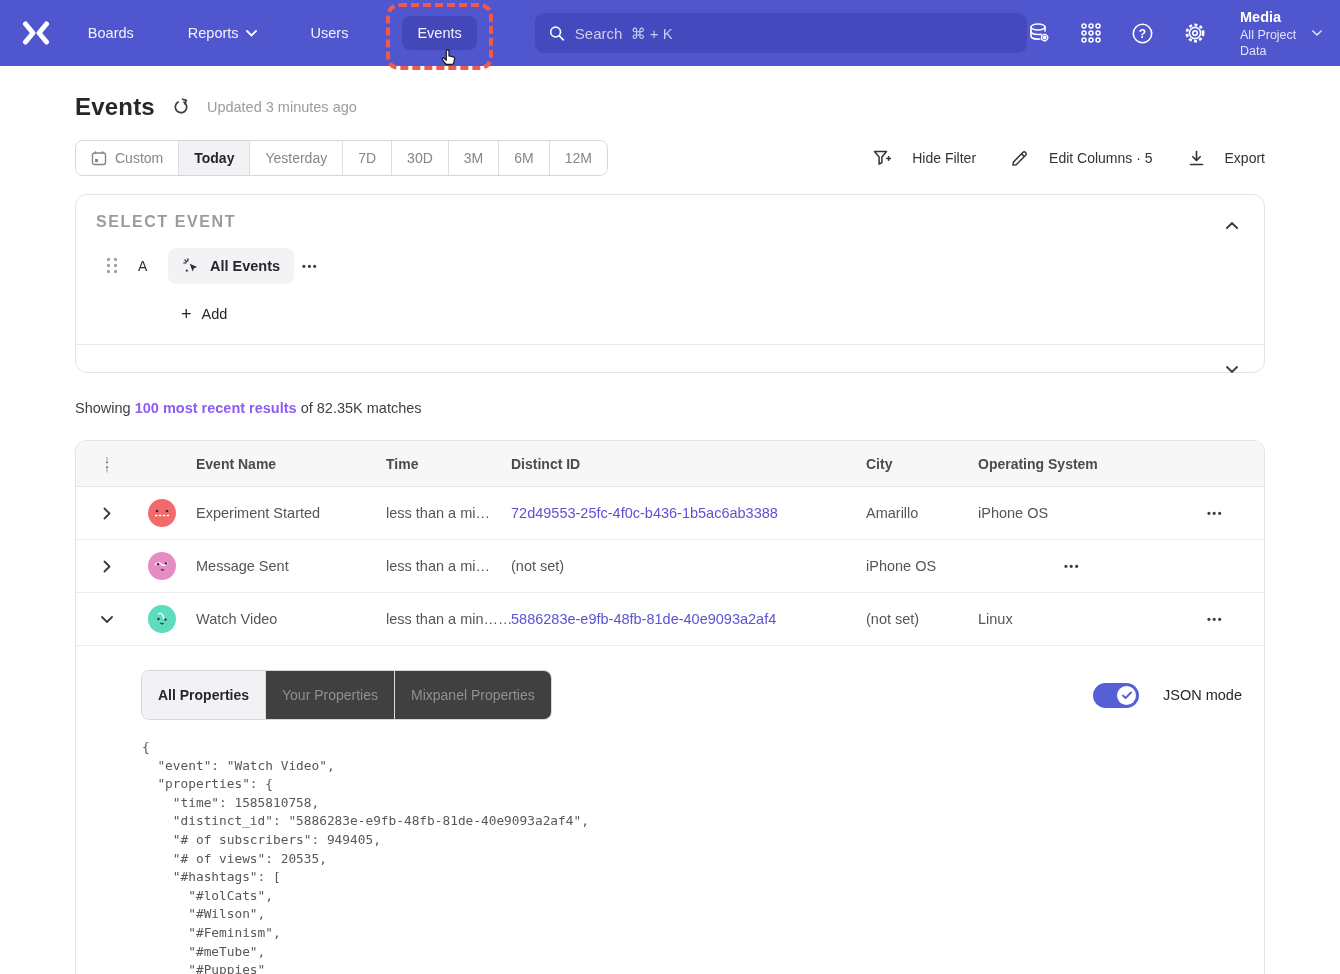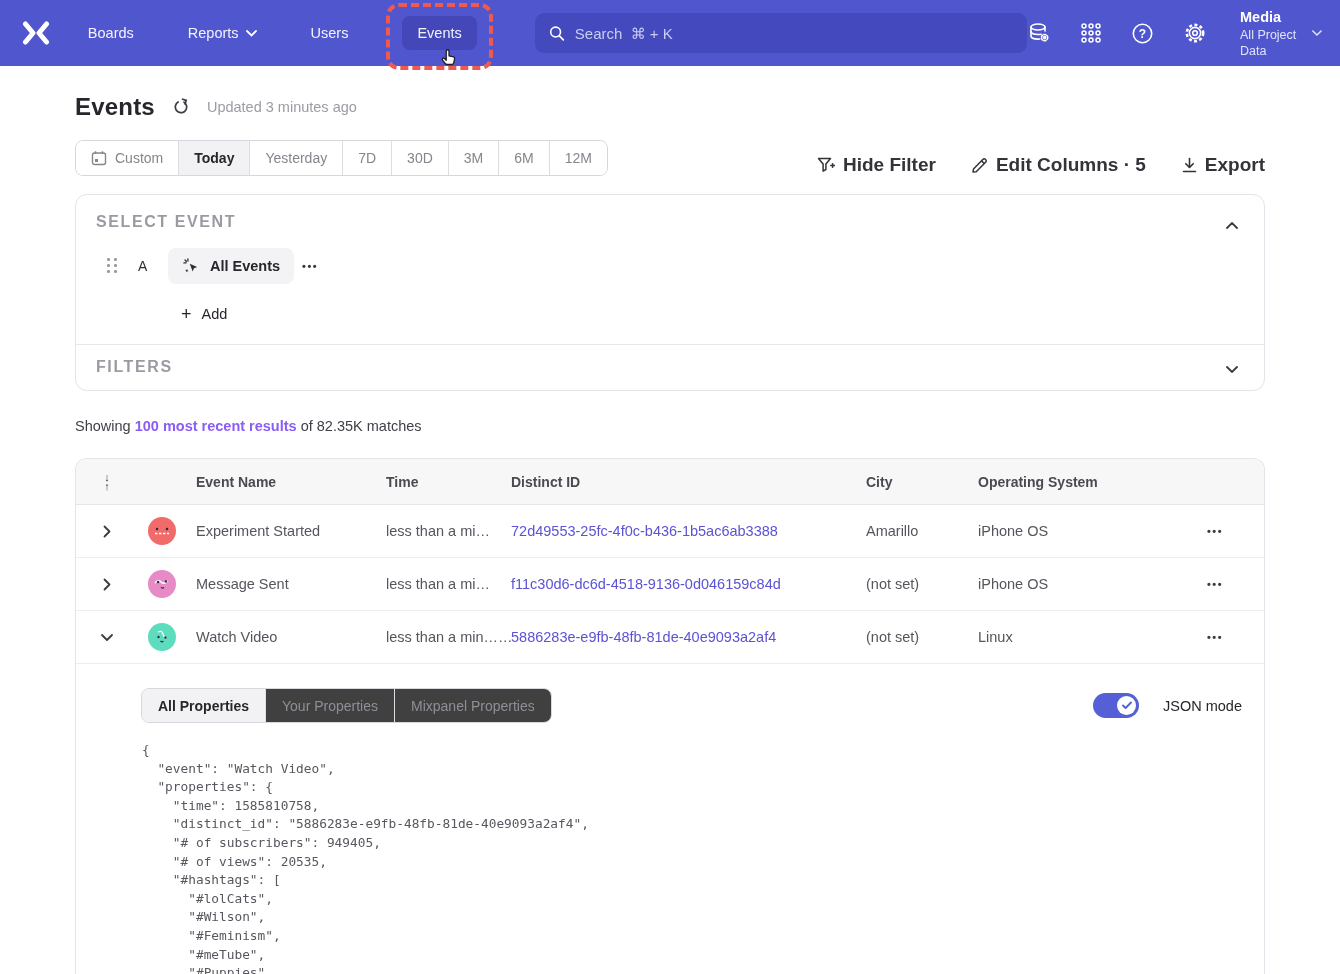--- a/index.html
+++ b/index.html
@@ -31,29 +31,29 @@
   .project-name { color:#fff; font-size:14.5px; font-weight:700; line-height:19px; }
   .project-scope { color:#E2E4FA; font-size:12.5px; line-height:16px; }
 
   
   main { padding:0 75px; }
   .page-head { display:flex; align-items:center; margin-top:27px; gap:17px; }
   .page-title { font-size:24px; font-weight:700; color:#26262c; letter-spacing:.2px; }
   .refresh-btn { display:flex; align-items:center; cursor:pointer; }
   .updated { color:#9b9ba3; font-size:14.5px; }
 
-  .toolbar { margin-top:19px; display:flex; align-items:flex-end; }
+  .toolbar { margin-top:19px; display:flex; align-items:center; }
   .seg-group { display:flex; border:1px solid #d6d6dc; border-radius:8px; overflow:hidden; height:36px; }
   .seg { display:flex; align-items:center; gap:8px; padding:0 15px; font-size:14px;
     color:#85858d; border-right:1px solid #dddde2; cursor:pointer; background:#fff; white-space:nowrap; }
   .seg:last-child { border-right:none; }
   .seg.active { background:#f2f2f4; color:#26262c; font-weight:700; }
   .toolbar-right { margin-left:auto; display:flex; align-items:center; gap:35px; }
-  .tool-btn { display:flex; align-items:center; gap:7px; font-size:19px; color:#33333a;
-    font-weight:700; cursor:pointer; white-space:nowrap; }
+  .tool-btn { display:flex; align-items:center; gap:20px; font-size:14px; color:#33333a;
+    font-weight:400; cursor:pointer; white-space:nowrap; }
   .events-search { width:182px; height:36px; background:#f3f3f5; border-radius:8px;
     display:flex; align-items:center; gap:9px; padding:0 12px; }
   .events-search input { border:none; outline:none; background:transparent; font-size:14px;
     width:100%; color:#3a3a40; font-family:"Liberation Sans",sans-serif; }
   .events-search input::placeholder { color:#97979f; opacity:1; }
 
   
   .query-card { margin-top:18px; border:1px solid #e3e3e9; border-radius:12px; }
   .qc-section { padding:18px 20px; position:relative; }
   .qc-label { font-size:16px; font-weight:700; letter-spacing:1.6px; color:#9a9aa2; }
@@ -97,21 +97,21 @@
     justify-content:center; margin-left:10px; }
   .cell { font-size:14.5px; color:#55555d; white-space:nowrap; overflow:hidden; text-overflow:ellipsis; padding-right:14px; }
   .cell.time { color:#55555d; }
   .tr.expanded .cell.time span { display:inline-block; border-bottom:1px solid #d8d8de; padding-bottom:15px; margin-bottom:-16px; }
   .cell.id a { color:#5C53D4; text-decoration:none; }
   .cell-more { display:flex; justify-content:center; }
 
   
   .detail { background:#fff; padding:24px 20px 0 65px; }
   .detail-head { display:flex; align-items:center; }
-  .tabs { display:flex; border:1px solid #d7d7dd; border-radius:8px; overflow:hidden; height:35px; }
+  .tabs { display:flex; border:1px solid #d7d7dd; border-radius:8px; overflow:hidden; height:50px; }
   .tab { display:flex; align-items:center; padding:0 16px; font-size:14px; color:#8f8f97;
     border-right:1px solid #dddde2; cursor:pointer; background:#404040; white-space:nowrap; }
   .tab:last-child { border-right:none; }
   .tab.active { background:#f2f2f4; color:#26262c; font-weight:700; }
   .json-toggle-group { margin-left:auto; display:flex; align-items:center; gap:24px; padding-right:2px; }
   .toggle { width:46px; height:25px; border-radius:13px; background:#5660D6; position:relative; cursor:pointer; }
   .knob { position:absolute; right:3px; top:3px; width:19px; height:19px; border-radius:50%;
     background:#fff; display:flex; align-items:center; justify-content:center; }
   .toggle-label { font-size:14.5px; color:#26262c; font-weight:500; }
   .json-block { margin:18px 0 0 1px; font-family:"DejaVu Sans Mono", monospace;
@@ -292,21 +292,20 @@
         </span>
         <span class="more-dots">•••</span>
       </div>
       <div class="add-btn">
         <span class="add-plus">+</span>
         <span>Add</span>
       </div>
     </div>
     <div class="qc-divider"></div>
     <div class="filters-section">
-      <div class="qc-label">FILTERS</div>
       <span class="qc-chevron">
         <svg width="12" height="7" viewBox="0 0 12 7" fill="none" stroke="#3b3b42" stroke-width="1.8" stroke-linecap="round">
             <polyline points="1,1 6,6 11,1"></polyline>
           </svg>
       </span>
     </div>
   </section>
 
   <p class="results-line">
     <span>Showing</span>
@@ -361,21 +360,20 @@
       <span class="avatar" style="background: rgb(230, 139, 198);">
         <svg width="18" height="14" viewBox="0 0 18 14">
             <path d="M2 6 Q5 2 8 5 T15 4" fill="none" stroke="#fff" stroke-width="1.3"></path>
             <circle cx="5" cy="5" r="1.2" fill="#2d2d45"></circle>
             <circle cx="13" cy="4.5" r="1.2" fill="#2d2d45"></circle>
             <path d="M8 10 q1.5 2 3 .5" fill="none" stroke="#2d2d45" stroke-width="1.2"></path>
           </svg>
       </span>
       <span class="cell">Message Sent</span>
       <span class="cell time"><span>less than a min…</span></span>
-      <span class="cell id"><a href="#">f11c30d6-dc6d-4518-9136-0d046159c84d</a></span>
       <span class="cell">(not set)</span>
       <span class="cell">iPhone OS</span>
       <span class="cell-more">
           <span class="more-dots">•••</span>
         </span>
     </div>
 
     <div class="trow tr expanded">
       <span class="row-chevron open">
         <svg width="8" height="13" viewBox="0 0 8 13" fill="none" stroke="#3a3a40" stroke-width="1.8" stroke-linecap="round" stroke-linejoin="round">

